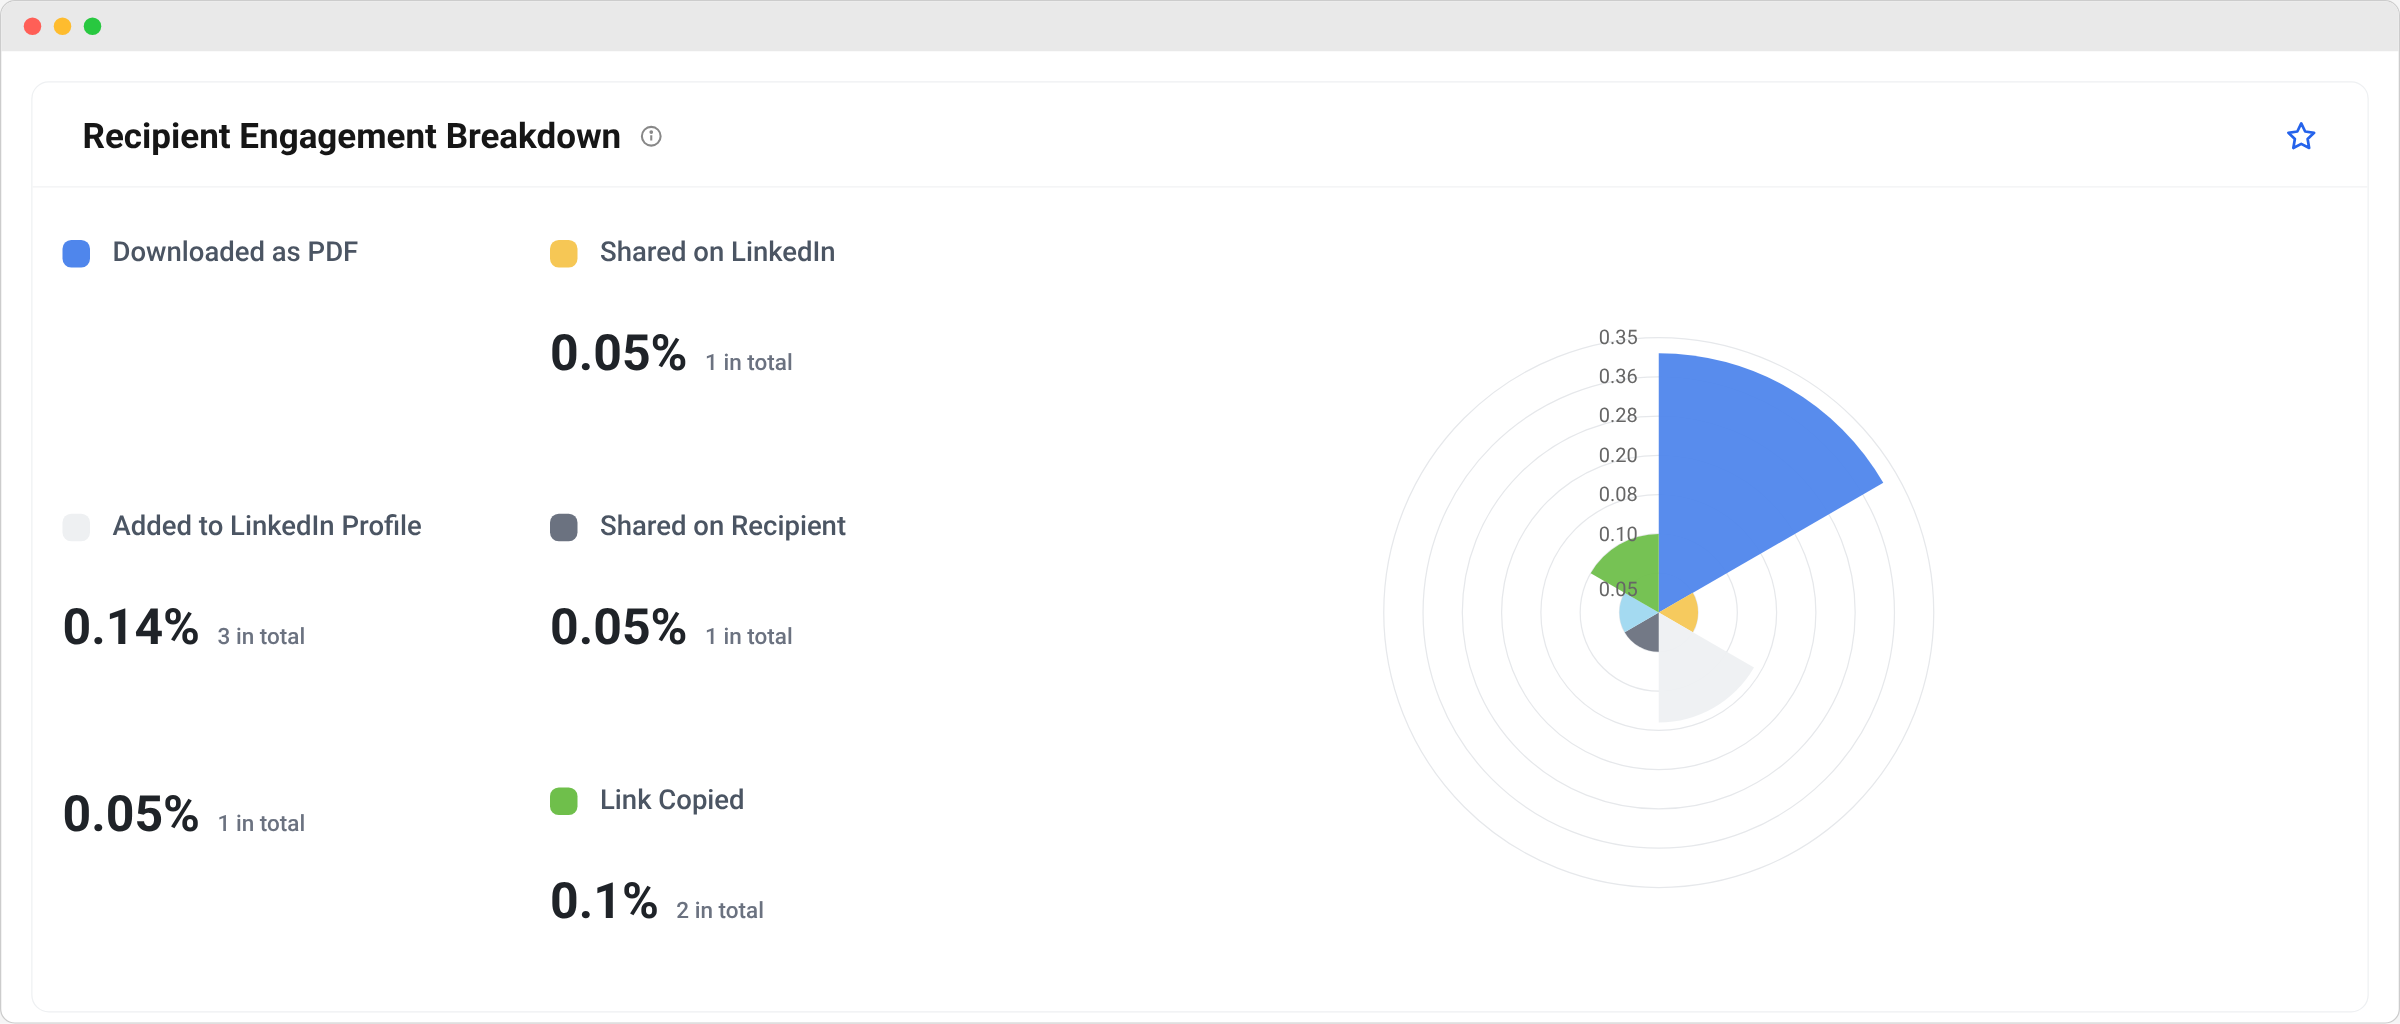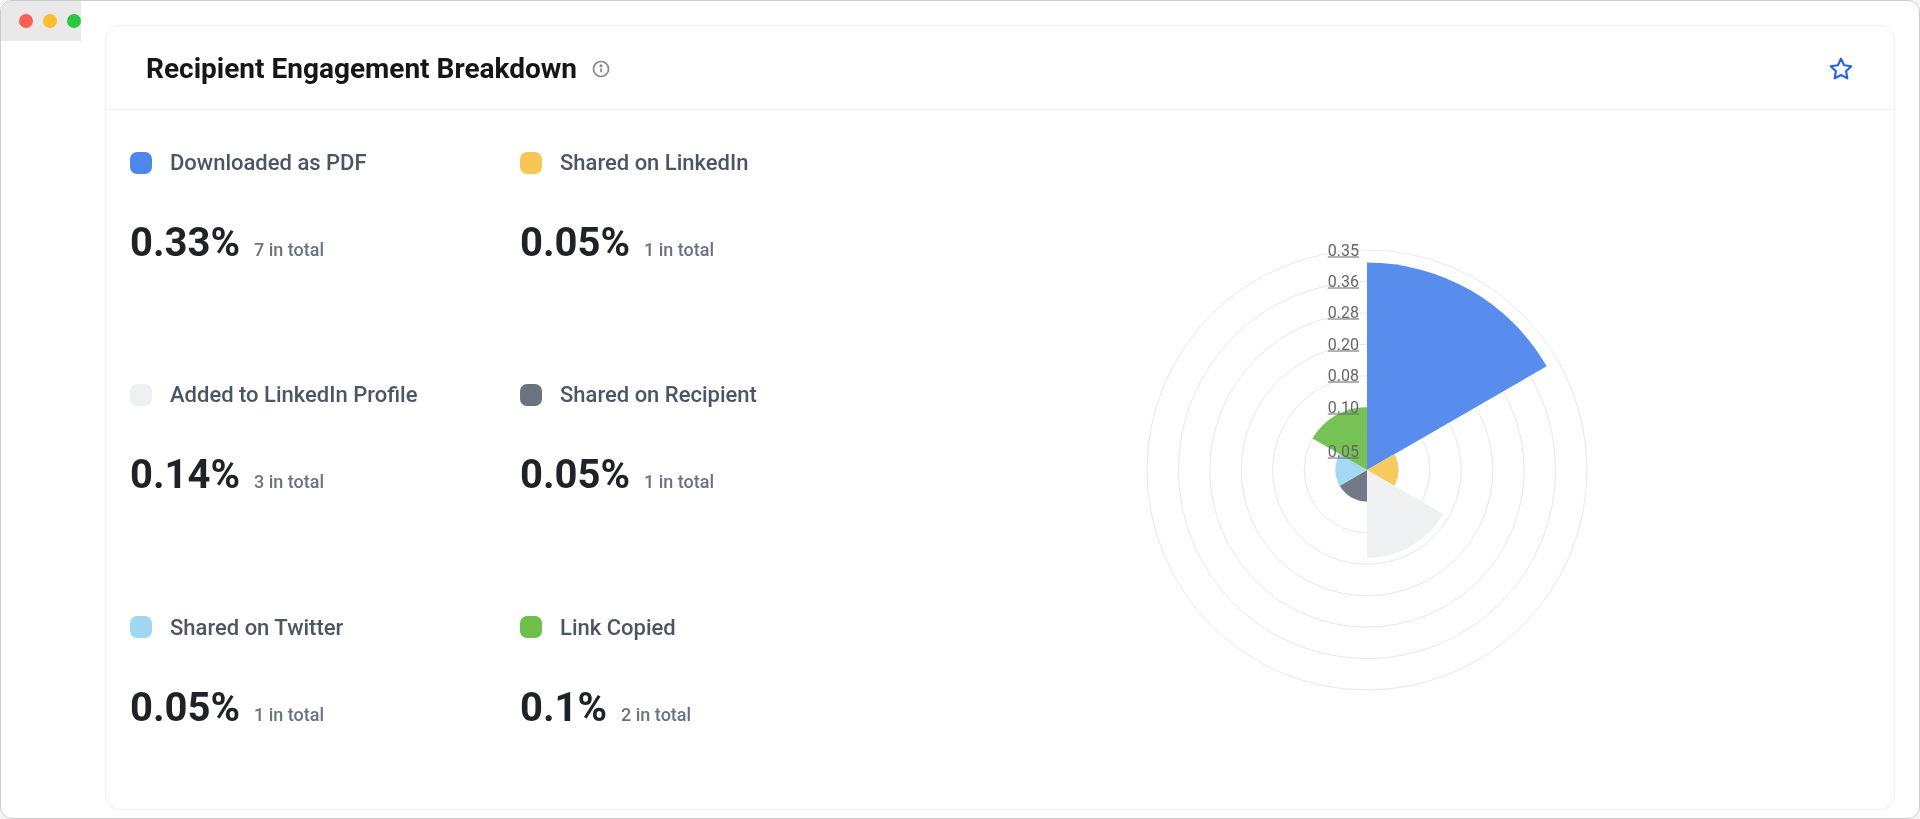--- a/index.html
+++ b/index.html
@@ -13,21 +13,21 @@
     overflow: hidden;
   }
   .window {
     width: 1920px;
     height: 819px;
     background: #fff;
     border: 1px solid #ccc;
     border-radius: 12px;
     overflow: hidden;
     display: flex;
-    flex-direction: row;
+    flex-direction: column;
   }
   .titlebar {
     height: 40px;
     background: #e9e9e9;
     display: flex;
     align-items: center;
     padding-left: 18px;
     gap: 10px;
   }
   .dot { width: 14px; height: 14px; border-radius: 50%; }
@@ -92,26 +92,25 @@
   .polar-chart {
     position: relative;
     width: 480px;
     height: 480px;
   }
   .polar-chart svg { width: 100%; height: 100%; }
   .axis-label {
     position: absolute;
     font-size: 16px;
     color: #666;
-    text-align: right;
+    text-align: left;
     width: 40px;
     left: 50%;
     margin-left: -48px;
     transform: translateY(-50%);
-    text-decoration: underline;
   }
 </style>
 </head>
 <body>
 
 <div class="window">
   <div class="titlebar">
     <div class="dot red"></div>
     <div class="dot yellow"></div>
     <div class="dot green"></div>
@@ -135,24 +134,20 @@
         </a>
       </div>
 
       <div class="card-body">
         <div class="metrics">
           <div class="metric">
             <div class="metric-label-row">
               <div class="swatch" style="background:#4f86ec"></div>
               <div class="metric-label">Downloaded as PDF</div>
             </div>
-            <div class="metric-value-row">
-              <div class="metric-value">0.33%</div>
-              <div class="metric-total">7 in total</div>
-            </div>
           </div>
           <div class="metric">
             <div class="metric-label-row">
               <div class="swatch" style="background:#f6c755"></div>
               <div class="metric-label">Shared on LinkedIn</div>
             </div>
             <div class="metric-value-row">
               <div class="metric-value">0.05%</div>
               <div class="metric-total">1 in total</div>
             </div>
@@ -171,24 +166,20 @@
             <div class="metric-label-row">
               <div class="swatch" style="background:#6b7280"></div>
               <div class="metric-label">Shared on Recipient</div>
             </div>
             <div class="metric-value-row">
               <div class="metric-value">0.05%</div>
               <div class="metric-total">1 in total</div>
             </div>
           </div>
           <div class="metric">
-            <div class="metric-label-row">
-              <div class="swatch" style="background:#9fd8f0"></div>
-              <div class="metric-label">Shared on Twitter</div>
-            </div>
             <div class="metric-value-row">
               <div class="metric-value">0.05%</div>
               <div class="metric-total">1 in total</div>
             </div>
           </div>
           <div class="metric">
             <div class="metric-label-row">
               <div class="swatch" style="background:#6fbf4b"></div>
               <div class="metric-label">Link Copied</div>
             </div>

